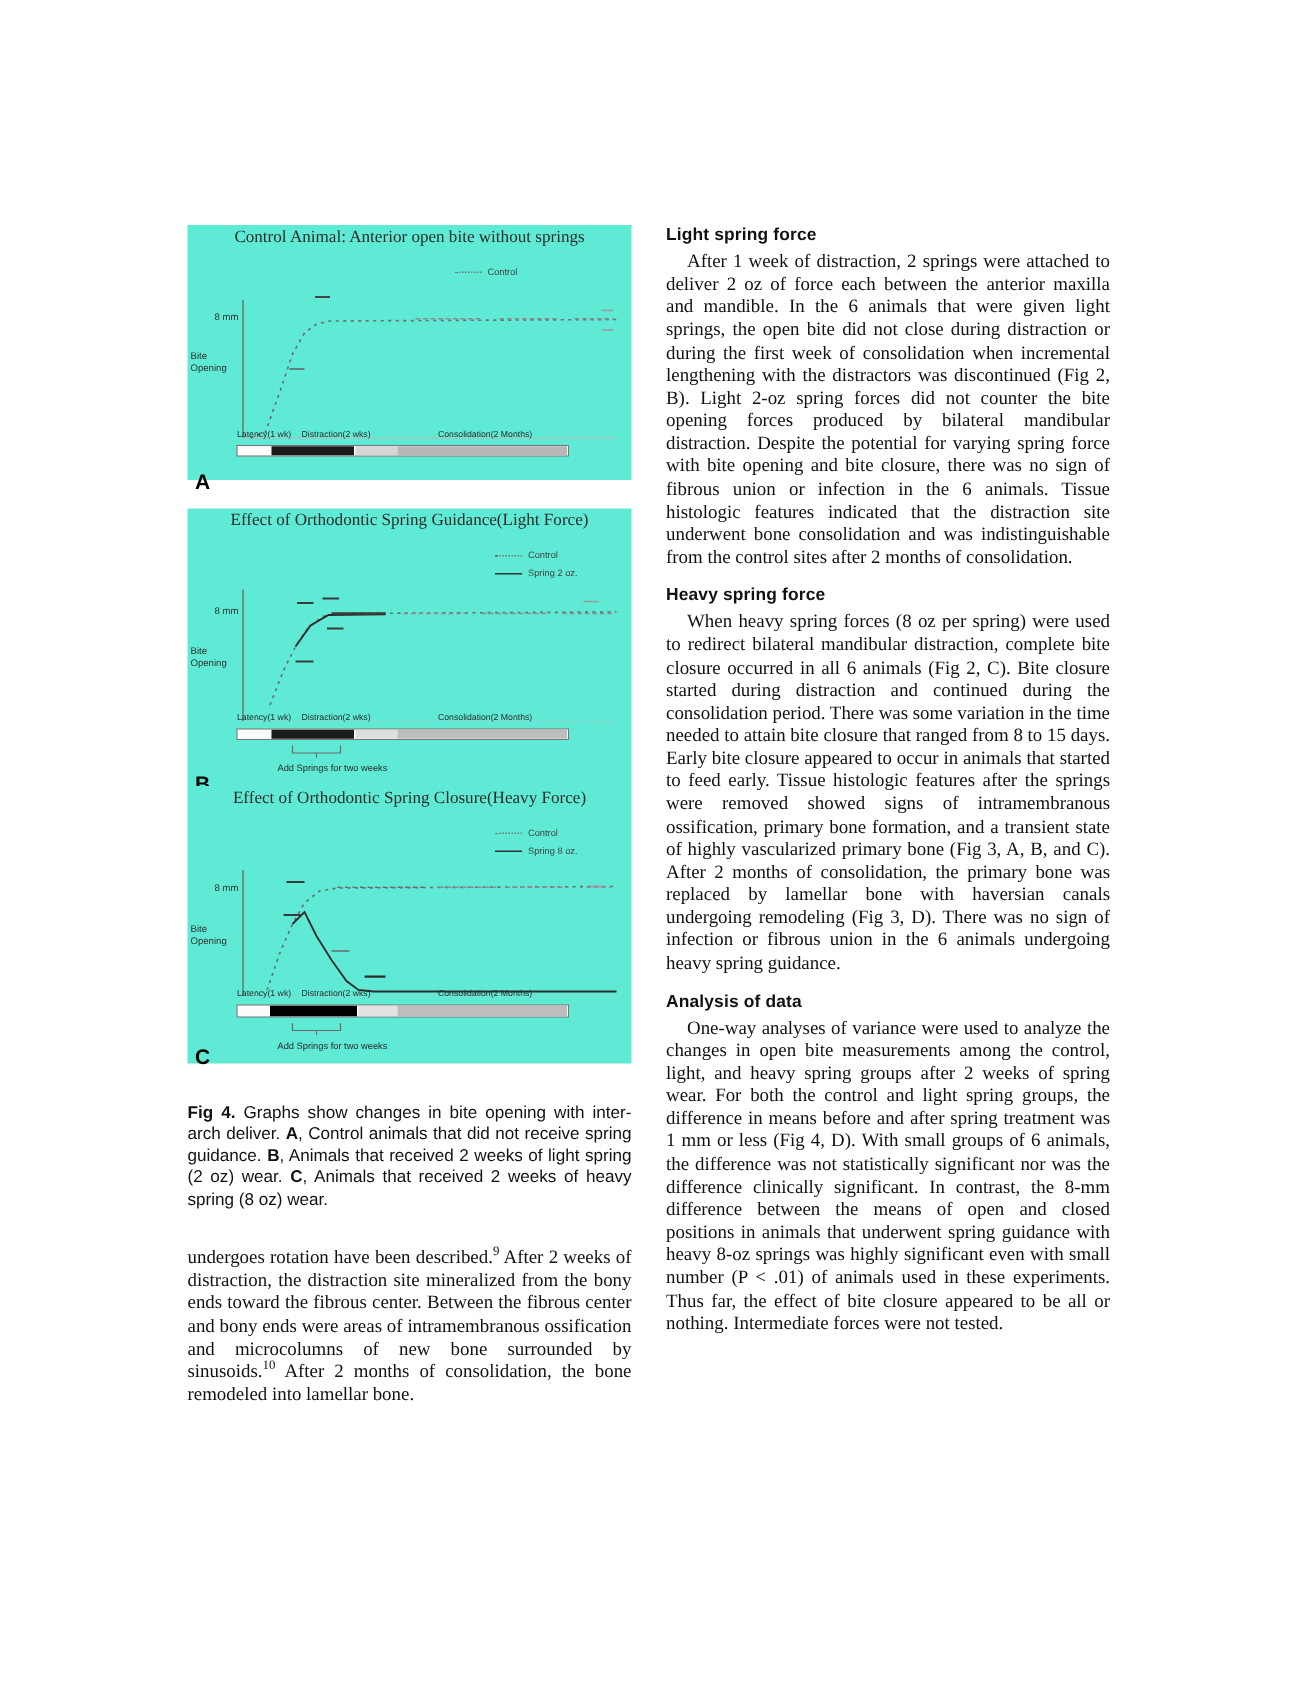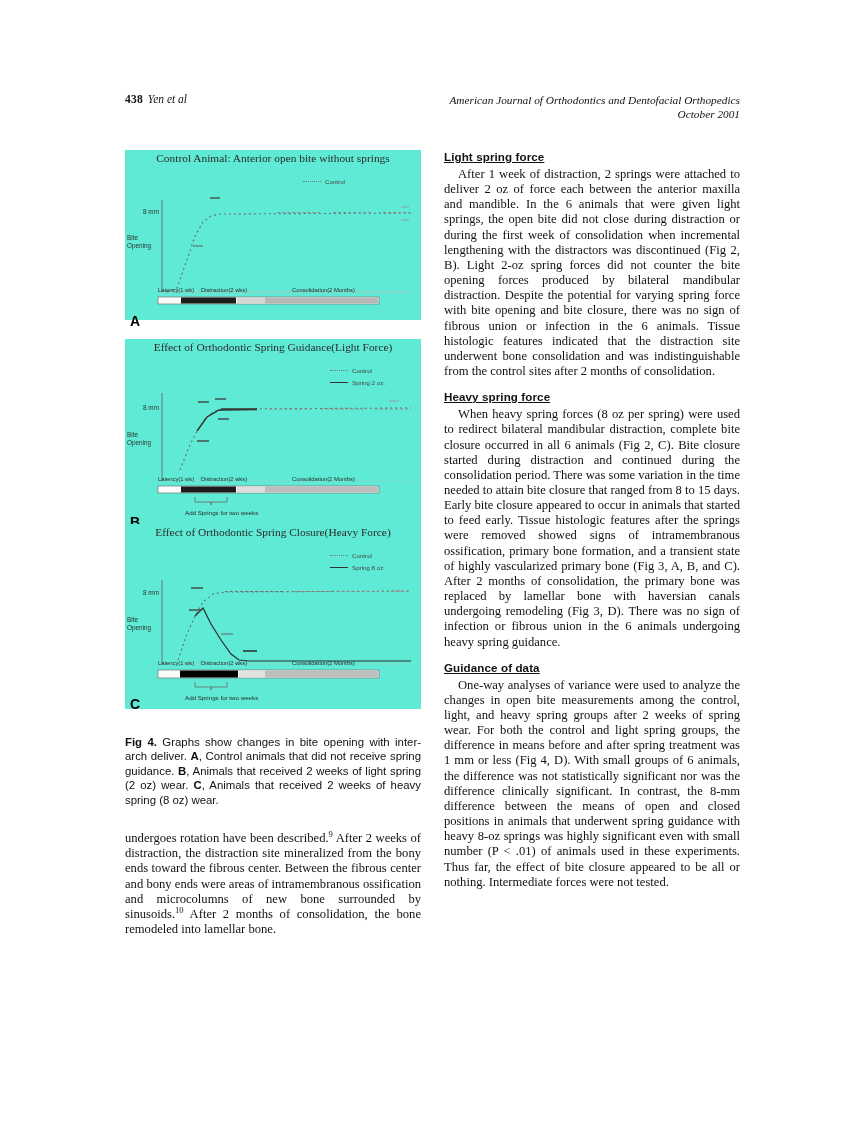--- a/index.html
+++ b/index.html
@@ -80,21 +80,20 @@
     text-indent: 14px;
     hyphens: manual;
   }
   .body-p + .body-p { margin-top: 0; }
   .sec-head {
     font-family: "Liberation Sans", sans-serif;
     font-size: 11.6px;
     font-weight: bold;
     margin: 0 0 4px 0;
     letter-spacing: .1px;
-    text-decoration: underline;
   }
   .sec-head.spaced { margin-top: 11px; }
   .sup { font-size: 8.6px; vertical-align: super; line-height: 0; }
 
   
   .fig-caption {
     font-family: "Liberation Sans", sans-serif;
     font-size: 11.4px;
     line-height: 14.4px;
     text-align: justify;
@@ -190,29 +189,20 @@
     color: #2b2b2b;
     white-space: nowrap;
   }
   .plot-svg { position: absolute; left: 0; top: 0; }
 </style>
 </head>
 <body>
 
 <div class="page">
 
-  <div class="runhead">
-    <div class="runhead-left">
-      <span class="folio">438</span><span class="auth">Yen et al</span>
-    </div>
-    <div class="runhead-right">
-      <div>American Journal of Orthodontics and Dentofacial Orthopedics</div>
-      <div>October 2001</div>
-    </div>
-  </div>
 
   <div class="col-left">
 
     <div class="figure-block">
 
       <div class="panel">
         <div class="panel-img">
           <div class="chart-title">Control Animal: Anterior open bite without springs</div>
 
           <div class="legend" style="left:178px; top:28px;">
@@ -379,17 +369,17 @@
   </div>
 
   <div class="col-right">
 
     <h3 class="sec-head">Light spring force</h3>
     <p class="body-p">After 1 week of distraction, 2 springs were attached to deliver 2 oz of force each between the anterior maxilla and mandible. In the 6 animals that were given light springs, the open bite did not close during distraction or during the first week of consolidation when incremental lengthening with the distractors was discontinued (Fig 2, B). Light 2-oz spring forces did not counter the bite opening forces produced by bilateral mandibular distraction. Despite the potential for varying spring force with bite opening and bite closure, there was no sign of fibrous union or infection in the 6 animals. Tissue histologic features indicated that the distraction site underwent bone consolidation and was indistinguishable from the control sites after 2 months of consolidation.</p>
 
     <h3 class="sec-head spaced">Heavy spring force</h3>
     <p class="body-p">When heavy spring forces (8 oz per spring) were used to redirect bilateral mandibular distraction, complete bite closure occurred in all 6 animals (Fig 2, C). Bite closure started during distraction and continued during the consolidation period. There was some variation in the time needed to attain bite closure that ranged from 8 to 15 days. Early bite closure appeared to occur in animals that started to feed early. Tissue histologic features after the springs were removed showed signs of intramembranous ossification, primary bone formation, and a transient state of highly vascularized primary bone (Fig 3, A, B, and C). After 2 months of consolidation, the primary bone was replaced by lamellar bone with haversian canals undergoing remodeling (Fig 3, D). There was no sign of infection or fibrous union in the 6 animals undergoing heavy spring guidance.</p>
 
-    <h3 class="sec-head spaced">Guidance of data</h3>
+    <h3 class="sec-head spaced">Analysis of data</h3>
     <p class="body-p">One-way analyses of variance were used to analyze the changes in open bite measurements among the control, light, and heavy spring groups after 2 weeks of spring wear. For both the control and light spring groups, the difference in means before and after spring treatment was 1 mm or less (Fig 4, D). With small groups of 6 animals, the difference was not statistically significant nor was the difference clinically significant. In contrast, the 8-mm difference between the means of open and closed positions in animals that underwent spring guidance with heavy 8-oz springs was highly significant even with small number (P &lt; .01) of animals used in these experiments. Thus far, the effect of bite closure appeared to be all or nothing. Intermediate forces were not tested.</p>
   </div>
 
 </div>
 
 </body></html>

